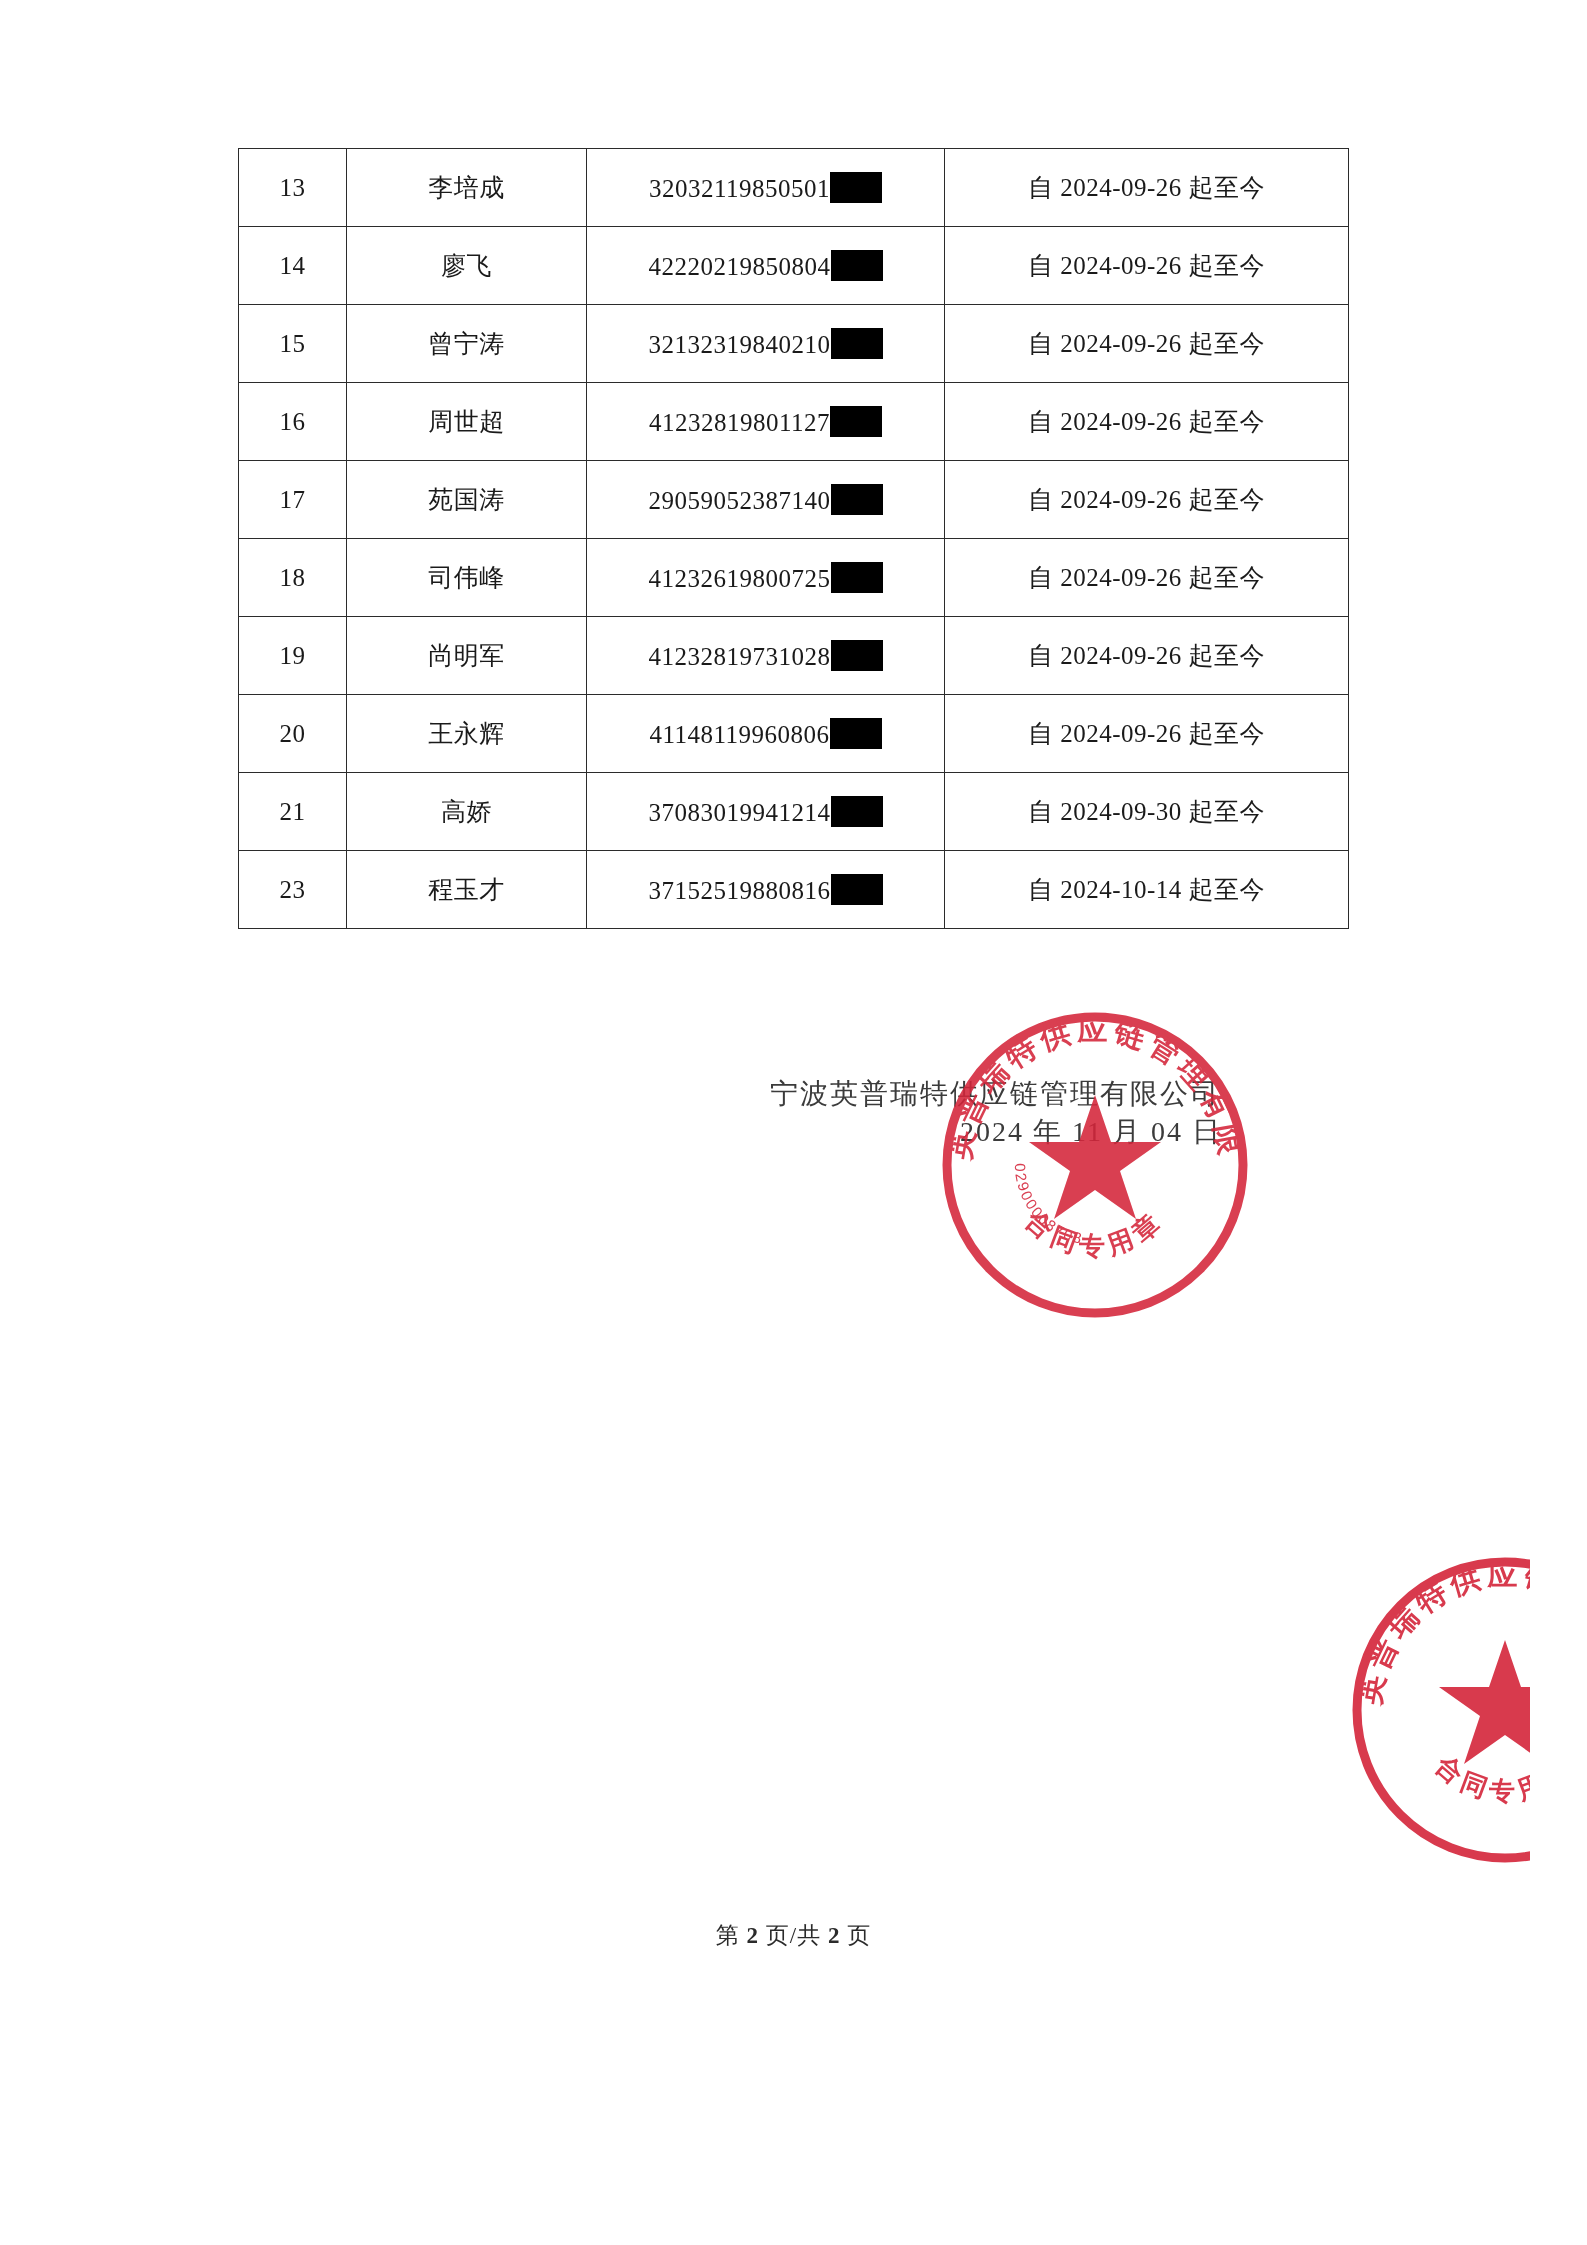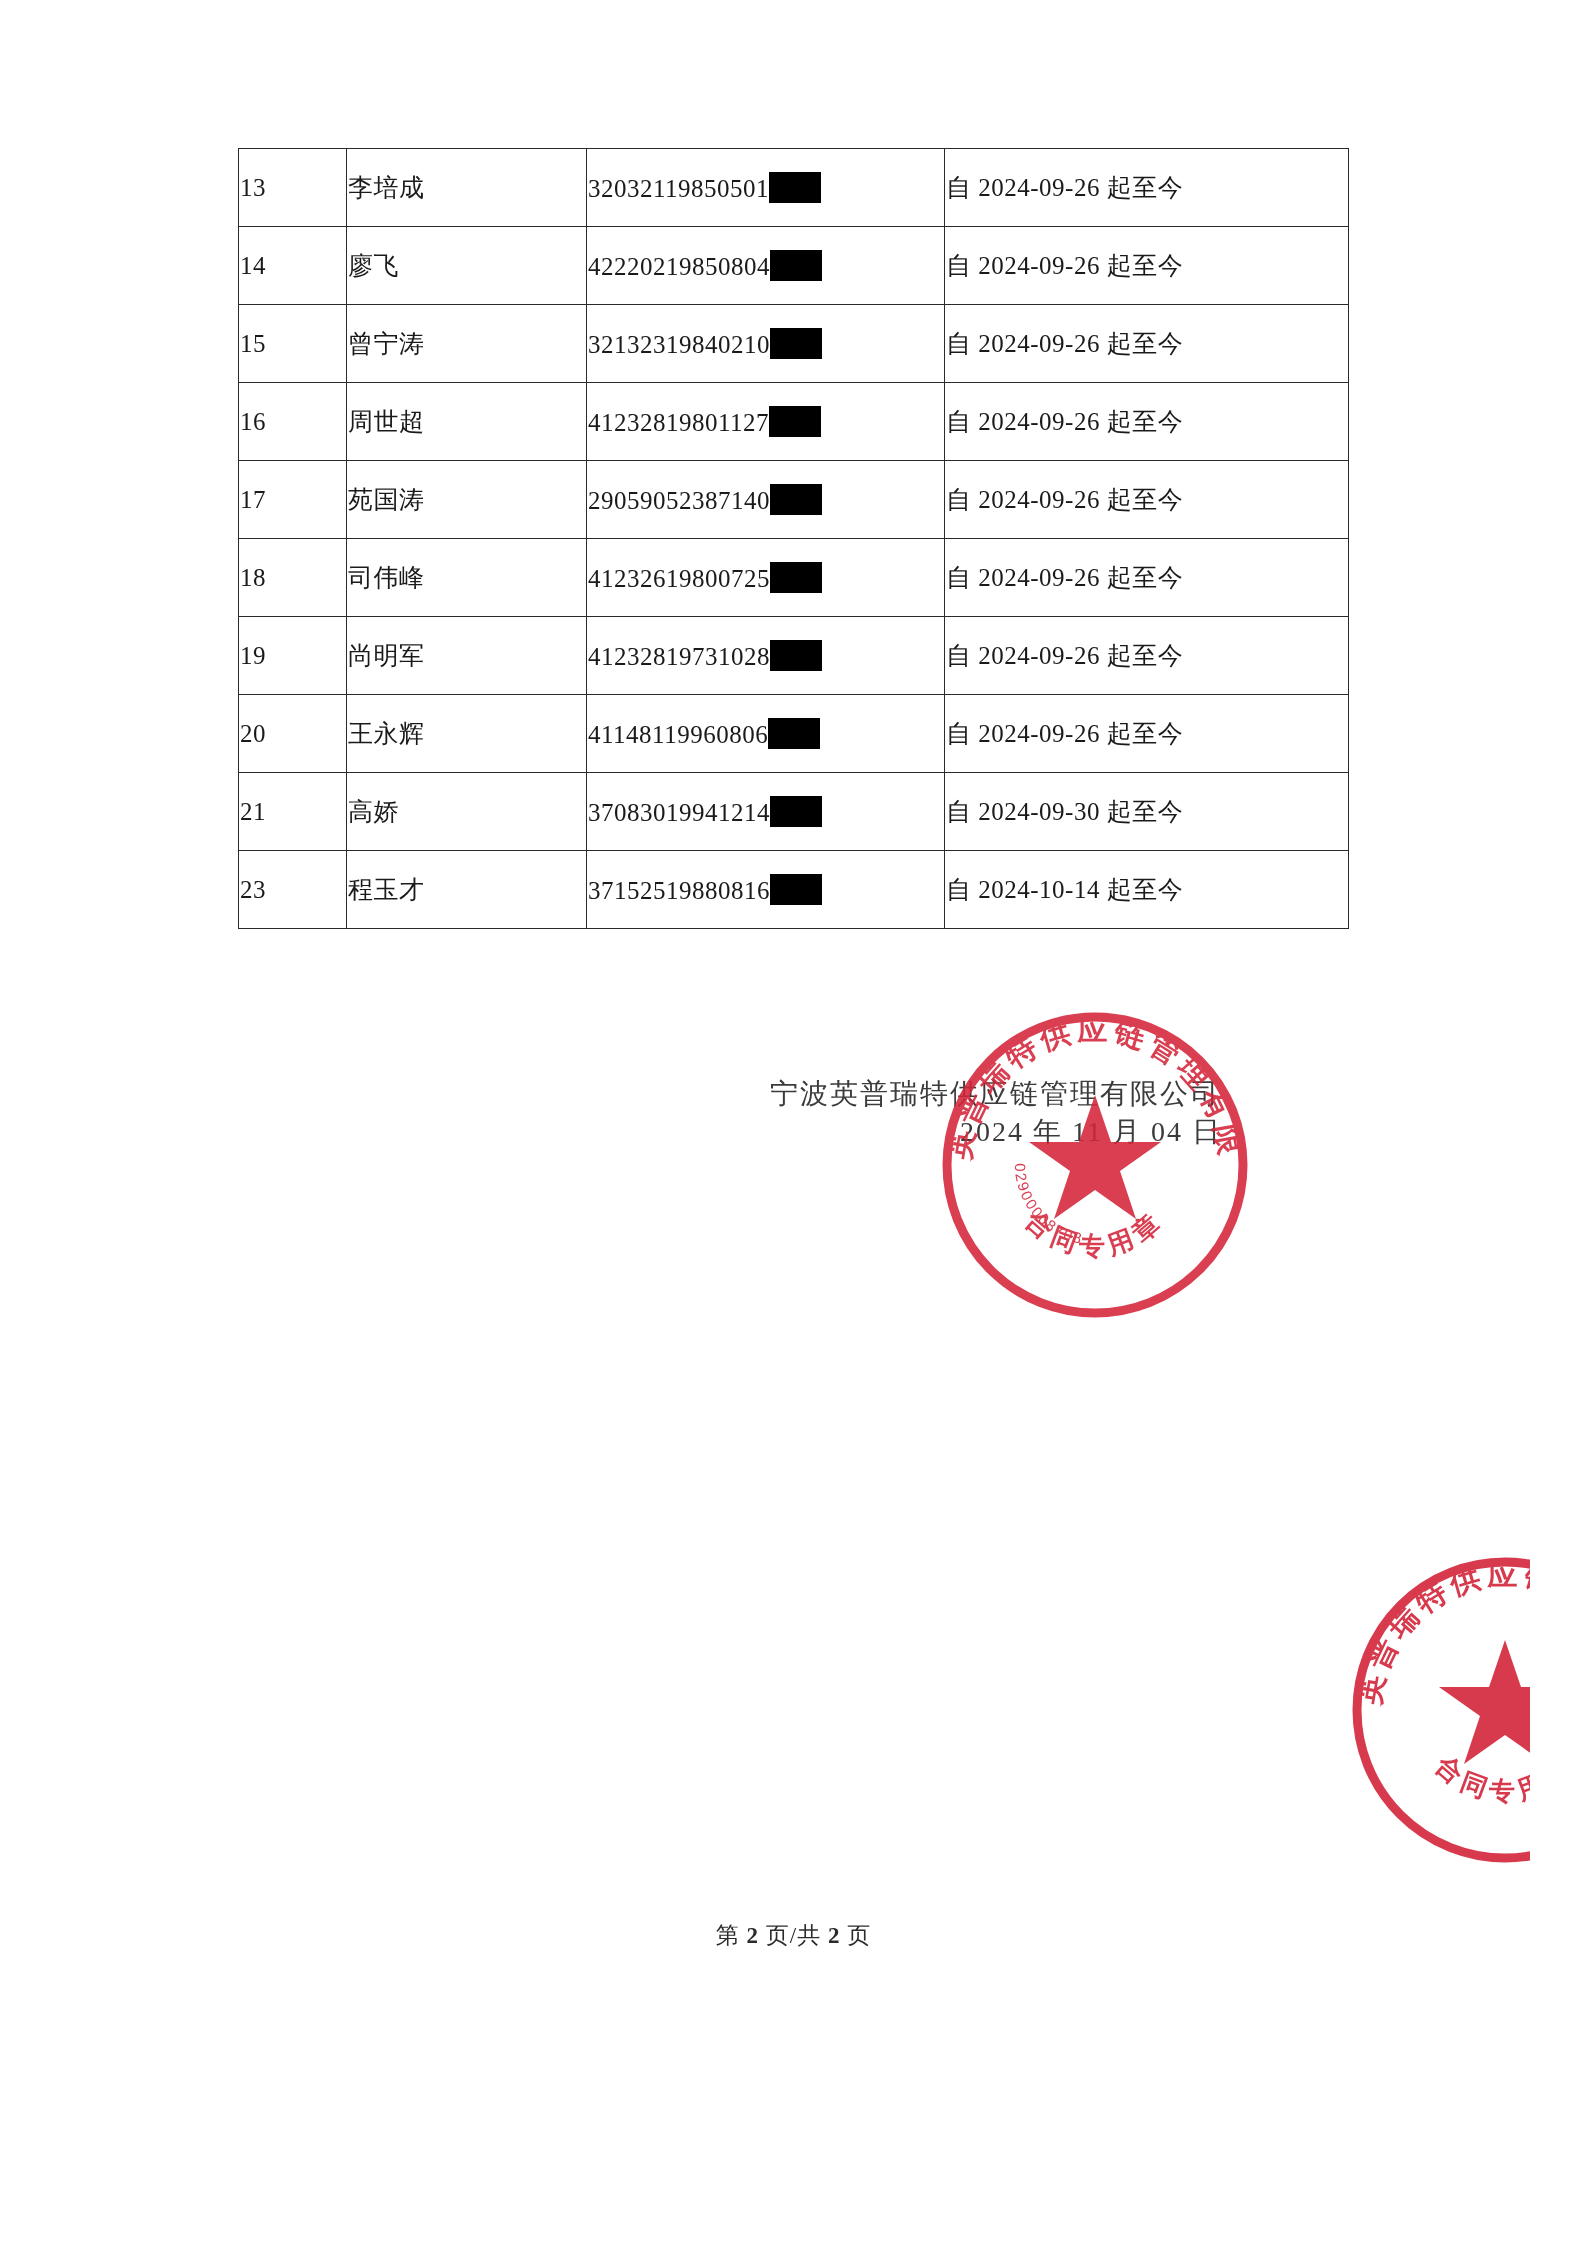--- a/index.html
+++ b/index.html
@@ -31,21 +31,21 @@
     width: 1110px;
   }
   table.roster {
     border-collapse: collapse;
     width: 1110px;
     table-layout: fixed;
   }
   table.roster td {
     border: 1.5px solid #2b2b2b;
     height: 75px;
-    text-align: left;
+    text-align: center;
     vertical-align: middle;
     font-size: 25px;
     letter-spacing: 0.5px;
   }
   col.c-idx    { width: 108px; }
   col.c-name   { width: 240px; }
   col.c-id     { width: 358px; }
   col.c-period { width: 404px; }
 
   .cell-idx { font-size: 25px; }

